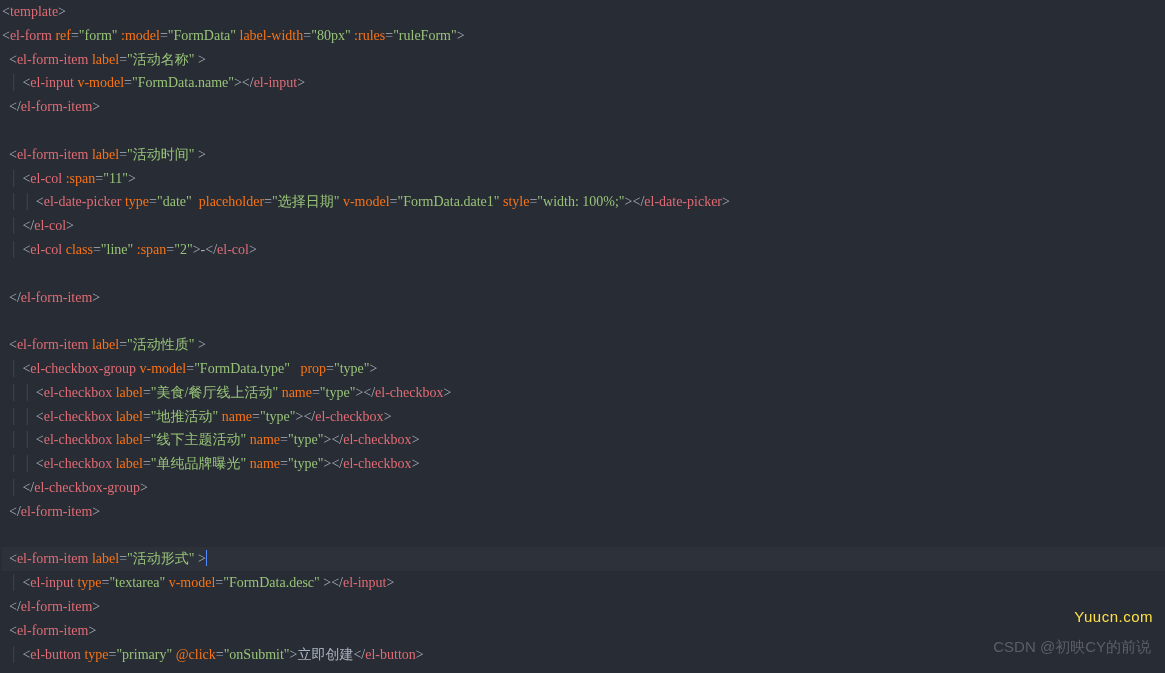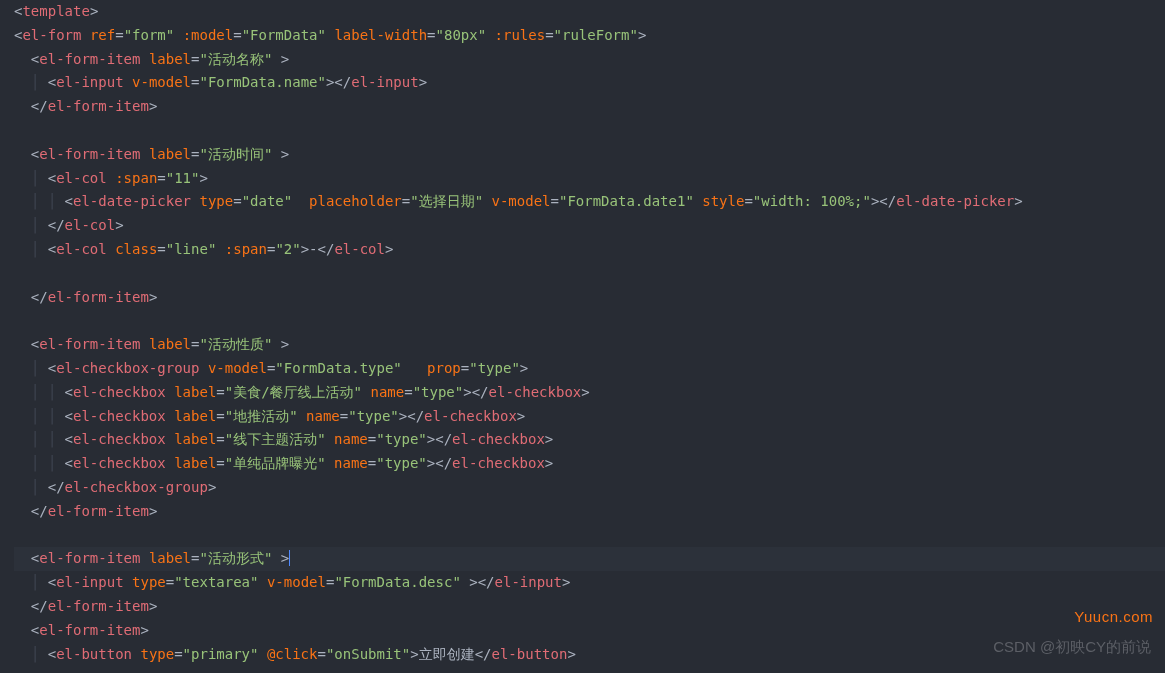--- a/index.html
+++ b/index.html
@@ -9,41 +9,42 @@
     font-size: 14px;
     line-height: 1.7;
     color: #abb2bf;
     padding: 0;
     width: 1165px;
     height: 673px;
     overflow: hidden;
     position: relative;
   }
   pre.code {
-    padding: 0 0 0 14px;
+    padding: 0 0 0 2px;
     white-space: pre;
+    font-family: Liberation Serif, serif;
   }
   .line { position: relative; }
   .line.hl            { background: #2c313a; }
   .guide              { color: #404552; user-select:none; }
   .punc               { color: #abb2bf; }
   .tag                { color: #e06c75; }
   .attr               { color: #f97316; }
   .str                { color: #98c379; }
   .txt                { color: #abb2bf; }
   .eq                 { color: #abb2bf; }
   .cursor {
     display:inline-block; width:1px; height:16px; background:#528bff;
     vertical-align:-3px;
   }
   .watermark1 {
     position:absolute;
     right: 12px;
     bottom: 44px;
-    color:#f97316;
+    color:#fde047;
     font-family: Arial, sans-serif;
     font-size: 15px;
     letter-spacing:0.5px;
   }
   .watermark2 {
     position:absolute;
     right: 14px;
     bottom: 14px;
     color:#5c5f66;
     font-family: "Microsoft YaHei", Arial, sans-serif;

